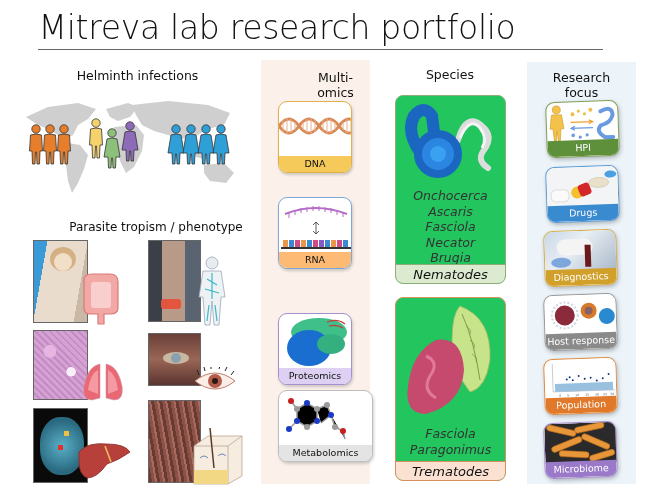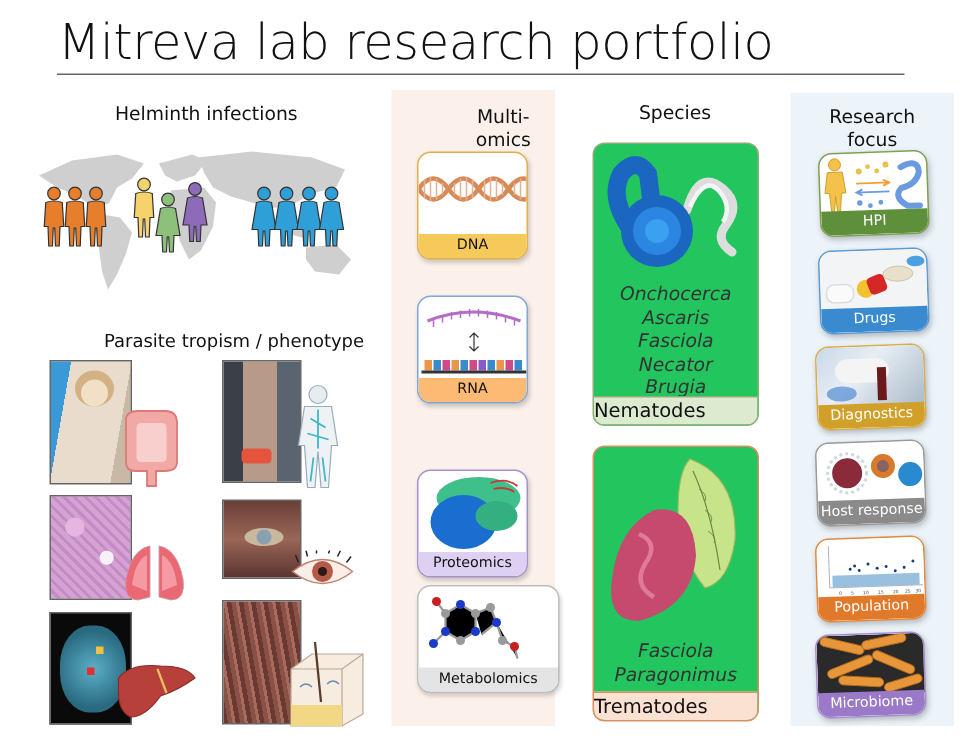--- a/index.html
+++ b/index.html
@@ -36,21 +36,21 @@
   }
   .card .art { position: absolute; left: 0; top: 0; right: 0; }
   .card .lbl {
     position: absolute; left: 0; right: 0; bottom: 0; text-align: center;
     font-size: 9.5px; line-height: 16px; height: 16px;
   }
 
   
   .sp-box { position: absolute; border-radius: 8px; background: #22c55e; overflow: hidden; }
   .sp-box .names { position: absolute; left: 0; right: 0; text-align: center; font-style: italic; font-size: 12.5px; line-height: 15.5px; color: #333; }
-  .sp-box .foot { position: absolute; left: 0; right: 0; bottom: 0; text-align: left; font-size: 13px; height: 19px; line-height: 19px; }
+  .sp-box .foot { position: absolute; left: 0; right: 0; bottom: 0; text-align: center; font-size: 13px; height: 19px; line-height: 19px; font-style: italic; }
 
   
   .fcard {
     position: absolute; border-radius: 9px; overflow: hidden;
     box-shadow: 1px 2px 4px rgba(0,0,0,0.25); transform: rotate(-2deg);
     background: #fff;
   }
   .fcard .lbl {
     position: absolute; left: 0; right: 0; bottom: 0; text-align: center;
     font-size: 9.5px; height: 16px; line-height: 16px; color: #fff;

